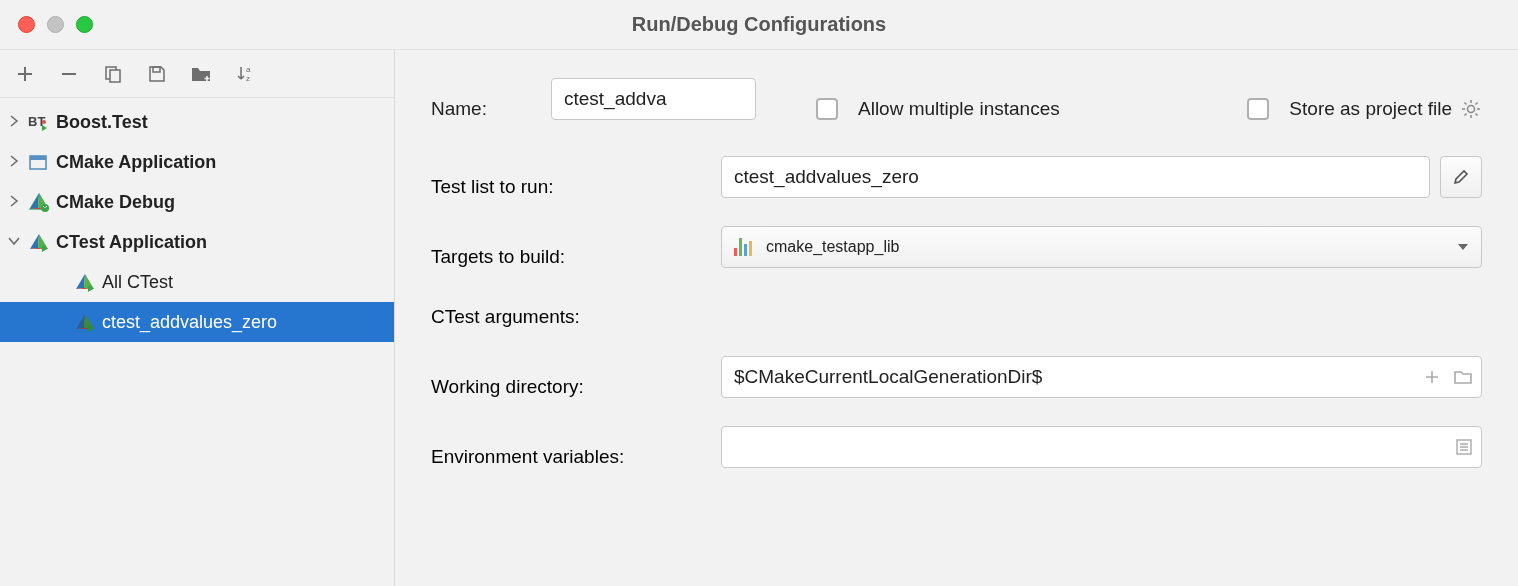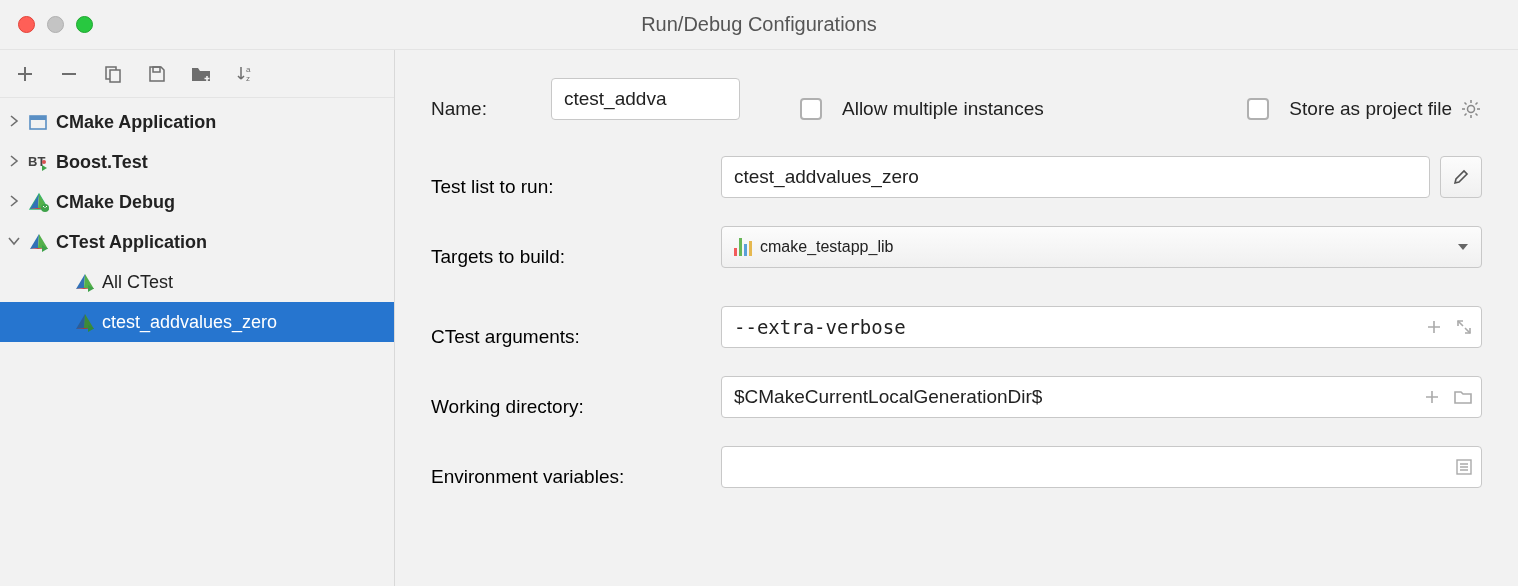--- a/index.html
+++ b/index.html
@@ -30,21 +30,21 @@
       border-radius: 50%;
     }
     .tl-close { background: #ff5f57; border: 1px solid #e24238; }
     .tl-min   { background: #c4c4c4; border: 1px solid #b0b0b0; }
     .tl-max   { background: #28c840; border: 1px solid #1fa62f; }
     .title {
       position: absolute;
       left: 0; right: 0;
       text-align: center;
       font-size: 20px;
-      font-weight: 400;
+      font-weight: 700;
       color: #555;
       pointer-events: none;
     }
     .body {
       display: flex;
       height: calc(100% - 50px);
     }
     .sidebar {
       width: 395px;
       background: #f2f2f2;
@@ -125,31 +125,31 @@
       height: 42px;
       border: 1px solid #c8c8c8;
       border-radius: 4px;
       background: #fff;
       padding: 0 12px;
       font-size: 19px;
       color: #222;
       font-family: inherit;
     }
     .input-mono { font-family: ui-monospace, SFMono-Regular, Menlo, monospace; }
-    .name-input { width: 189px; }
+    .name-input { width: 205px; }
     .full-input { flex: 1; position: relative; }
     .select-like {
       height: 42px;
       border: 1px solid #c8c8c8;
       border-radius: 4px;
       background: linear-gradient(#fcfcfc,#f0f0f0);
       padding: 0 12px;
       display: flex;
       align-items: center;
-      gap: 8px;
+      gap: 14px;
       flex: 1;
       position: relative;
       cursor: pointer;
     }
     .select-caret {
       position: absolute;
       right: 12px;
       color: #666;
     }
     .checkbox-wrap {
@@ -256,40 +256,40 @@
     </div>
     <div class="tree">
       <div class="tree-row indent1">
         <span class="chev">
           <svg width="12" height="12" viewBox="0 0 12 12">
               <path d="M3 1l6 5-6 5" fill="none" stroke="currentColor" stroke-width="1.6"></path>
             </svg>
         </span>
         <span class="node-icon">
           <svg width="22" height="20" viewBox="0 0 22 20">
-              <rect x="2" y="4" width="16" height="13" fill="none" stroke="#5a8fc4" stroke-width="1.6"></rect>
-              <rect x="2" y="4" width="16" height="4" fill="#5a8fc4"></rect>
-            </svg>
-        </span>
-        <span class="lbl">CMake Application</span>
+              <text x="0" y="14" font-size="13" font-weight="700" fill="#444">BT</text>
+              <path d="M14 13l5 3-5 3z" fill="#3fa24a"></path>
+              <circle cx="16" cy="10" r="2" fill="#d85050"></circle>
+            </svg>
+        </span>
+        <span class="lbl">Boost.Test</span>
       </div>
       <div class="tree-row indent1">
         <span class="chev">
           <svg width="12" height="12" viewBox="0 0 12 12">
               <path d="M3 1l6 5-6 5" fill="none" stroke="currentColor" stroke-width="1.6"></path>
             </svg>
         </span>
         <span class="node-icon">
           <svg width="22" height="20" viewBox="0 0 22 20">
-              <text x="0" y="14" font-size="13" font-weight="700" fill="#444">BT</text>
-              <path d="M14 13l5 3-5 3z" fill="#3fa24a"></path>
-              <circle cx="16" cy="10" r="2" fill="#d85050"></circle>
-            </svg>
-        </span>
-        <span class="lbl">Boost.Test</span>
+              <rect x="2" y="4" width="16" height="13" fill="none" stroke="#5a8fc4" stroke-width="1.6"></rect>
+              <rect x="2" y="4" width="16" height="4" fill="#5a8fc4"></rect>
+            </svg>
+        </span>
+        <span class="lbl">CMake Application</span>
       </div>
       <div class="tree-row indent1">
         <span class="chev">
           <svg width="12" height="12" viewBox="0 0 12 12">
               <path d="M3 1l6 5-6 5" fill="none" stroke="currentColor" stroke-width="1.6"></path>
             </svg>
         </span>
         <span class="node-icon">
           <svg width="22" height="20" viewBox="0 0 22 20">
               <path d="M11 2L2 17h18z" fill="none" stroke="#3b7" stroke-width="1.3"></path>
@@ -392,36 +392,20 @@
               <path d="M1 2l5 6 5-6z" fill="currentColor"></path>
             </svg>
         </span>
       </div>
     </div>
 
     <div style="height:10px"></div>
 
     <div class="row">
       <span class="label-col">CTest arguments:</span>
-      <div class="full-input" style="position:relative;flex:1">
-        <input class="input input-mono" style="width: 100%;" value="--extra-verbose">
-        <div class="field-icons">
-          <span>
-              <svg width="16" height="16" viewBox="0 0 16 16">
-                <path d="M8 2v12M2 8h12" stroke="currentColor" stroke-width="1.6"></path>
-              </svg>
-            </span>
-          <span>
-              <svg width="16" height="16" viewBox="0 0 16 16">
-                <path d="M2 7V2h5M14 9v5H9" stroke="currentColor" stroke-width="1.6" fill="none"></path>
-                <path d="M2 2l5 5M14 14l-5-5" stroke="currentColor" stroke-width="1.6"></path>
-              </svg>
-            </span>
-        </div>
-      </div>
     </div>
 
     <div class="row">
       <span class="label-col">Working directory:</span>
       <div class="full-input" style="position:relative;flex:1">
         <input class="input" style="width: 100%;" value="$CMakeCurrentLocalGenerationDir$">
         <div class="field-icons">
           <span>
               <svg width="16" height="16" viewBox="0 0 16 16">
                 <path d="M8 2v12M2 8h12" stroke="currentColor" stroke-width="1.6"></path>

